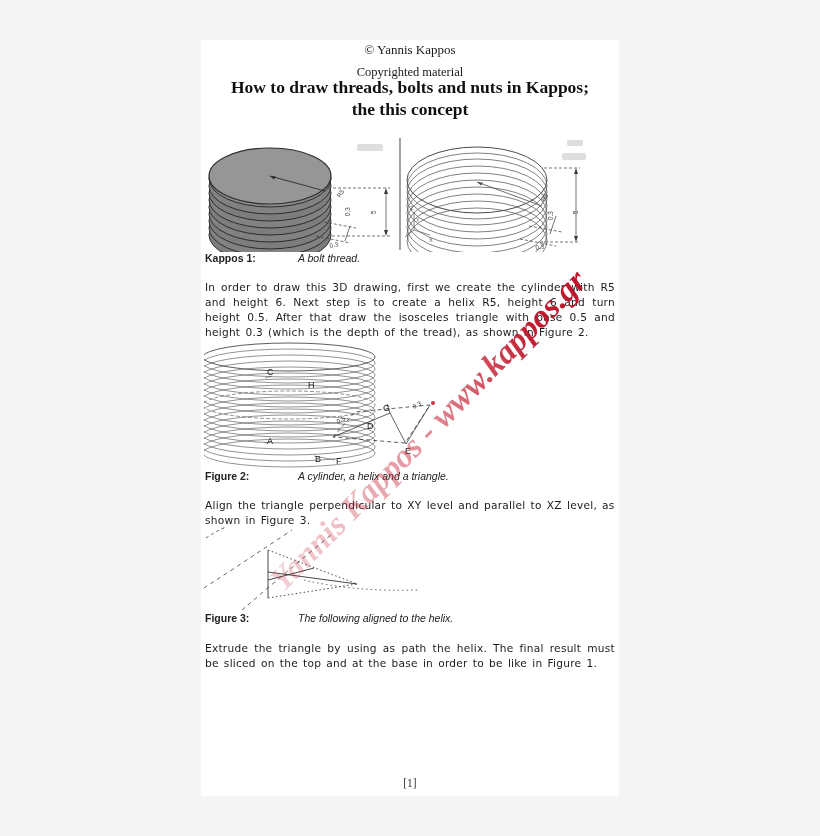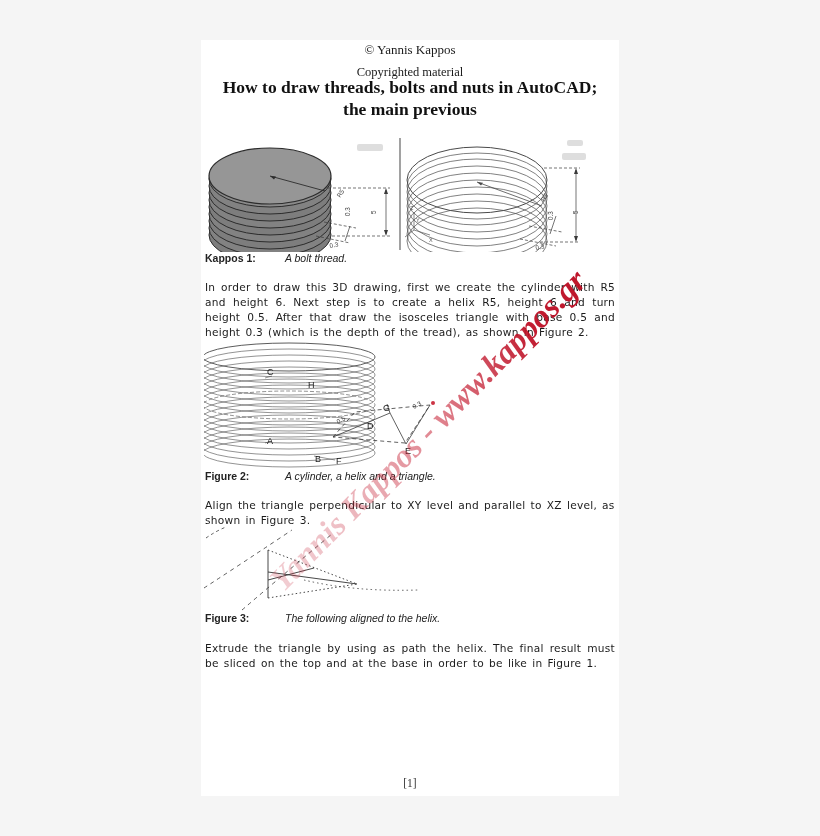--- a/index.html
+++ b/index.html
@@ -21,21 +21,21 @@
     line-height:1.25;color:#111;}
   .body-txt{
     position:absolute;left:4px;right:4px;
     font-size:10.6px;line-height:15px;letter-spacing:.25px;word-spacing:1.5px;
     color:#1b1b1b;text-align:justify;text-align-last:left;
   }
   .one-line{text-align:left;}
   .cap{position:absolute;left:4px;right:4px;font-family:"Liberation Sans",sans-serif;
     font-size:10.5px;color:#222;}
   .cap .lbl{font-weight:bold;display:inline-block;min-width:55px;}
-  .cap .txt{font-style:italic;margin-left:25px;}
+  .cap .txt{font-style:italic;margin-left:38px;}
   .fig{position:absolute;left:3px;}
   .pnum{position:absolute;left:0;top:737px;width:100%;text-align:center;
     font-family:"Liberation Serif",serif;font-size:11.5px;color:#333;}
   .wm{
     position:absolute;left:-96px;top:364px;width:646px;height:52px;
     transform:rotate(-45.5deg);transform-origin:50% 50%;
     font-family:"Liberation Serif",serif;font-weight:bold;font-style:italic;
     font-size:33px;white-space:nowrap;text-align:center;line-height:52px;
     background-image:linear-gradient(105deg,
       rgba(205,60,80,0.16) 0%,rgba(200,45,65,0.30) 30%,
@@ -54,22 +54,22 @@
 <body>
 
 <div class="page">
 
   <div class="hdr">
     <div class="c">© Yannis Kappos</div>
     <div class="s">Copyrighted material</div>
   </div>
 
   <div class="title">
-    <div>How to draw threads, bolts and nuts in AutoCAD;</div>
-    <div>the main previous</div>
+    <div>How to draw threads, bolts and nuts in Kappos;</div>
+    <div>the this concept</div>
   </div>
 
 
   <svg class="fig" style="top:98px;" width="412" height="114" viewBox="0 0 412 114">
 
     <g>
       <ellipse cx="66" cy="97" rx="61" ry="28" fill="#7d7d7d" stroke="#2c2c2c" stroke-width="1"></ellipse>
       <ellipse cx="66" cy="90" rx="61" ry="28" fill="#828282" stroke="#2c2c2c" stroke-width="1"></ellipse>
       <ellipse cx="66" cy="83" rx="61" ry="28" fill="#7d7d7d" stroke="#2c2c2c" stroke-width="1"></ellipse>
       <ellipse cx="66" cy="76" rx="61" ry="28" fill="#828282" stroke="#2c2c2c" stroke-width="1"></ellipse>

